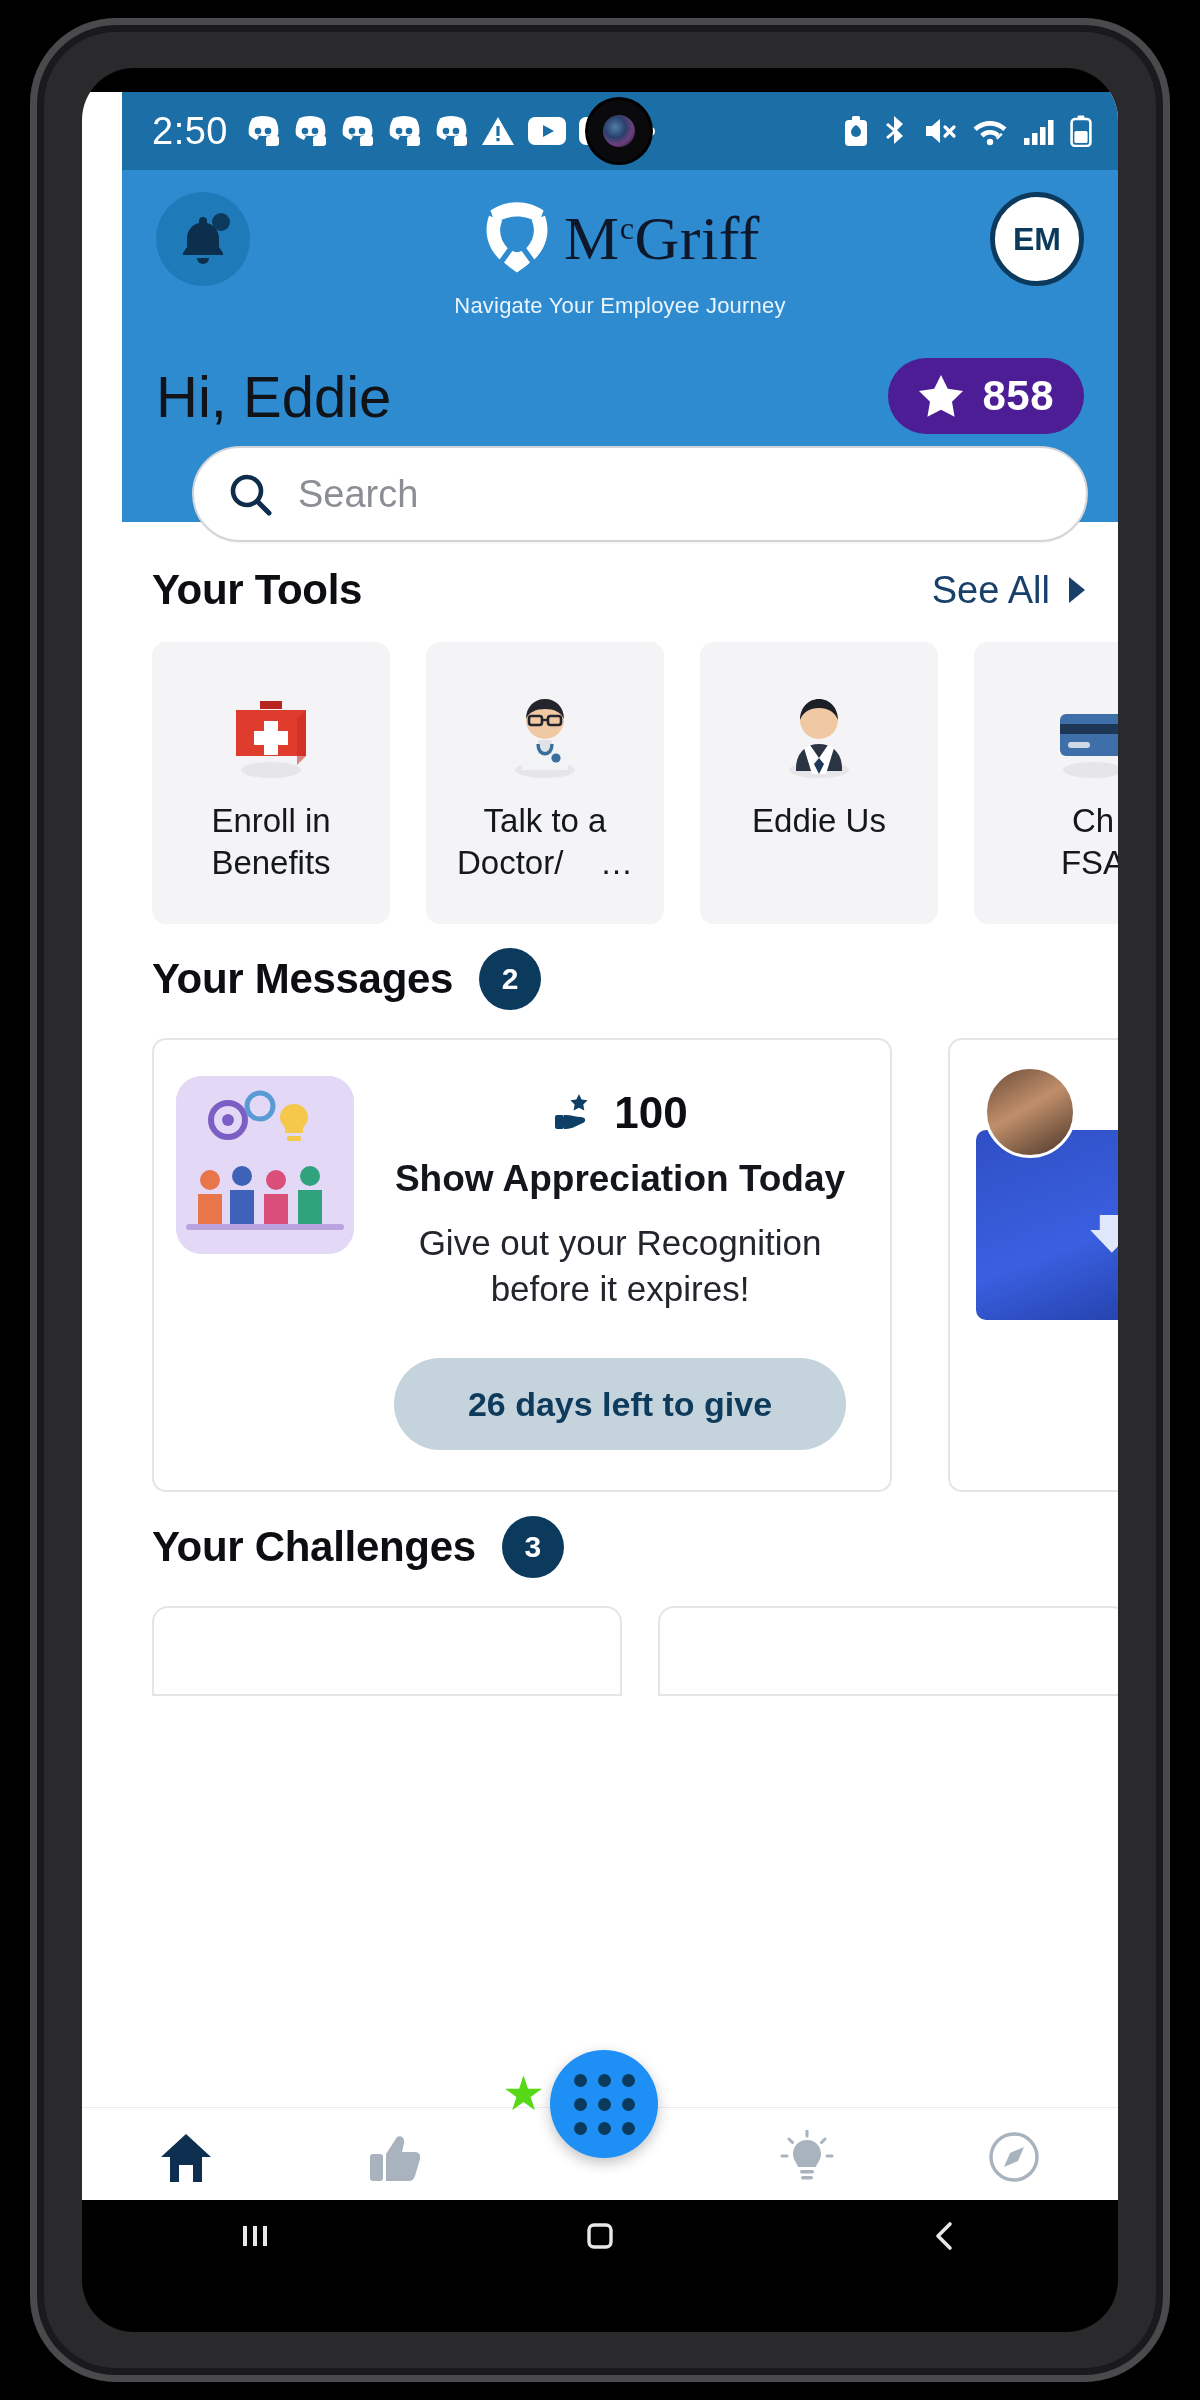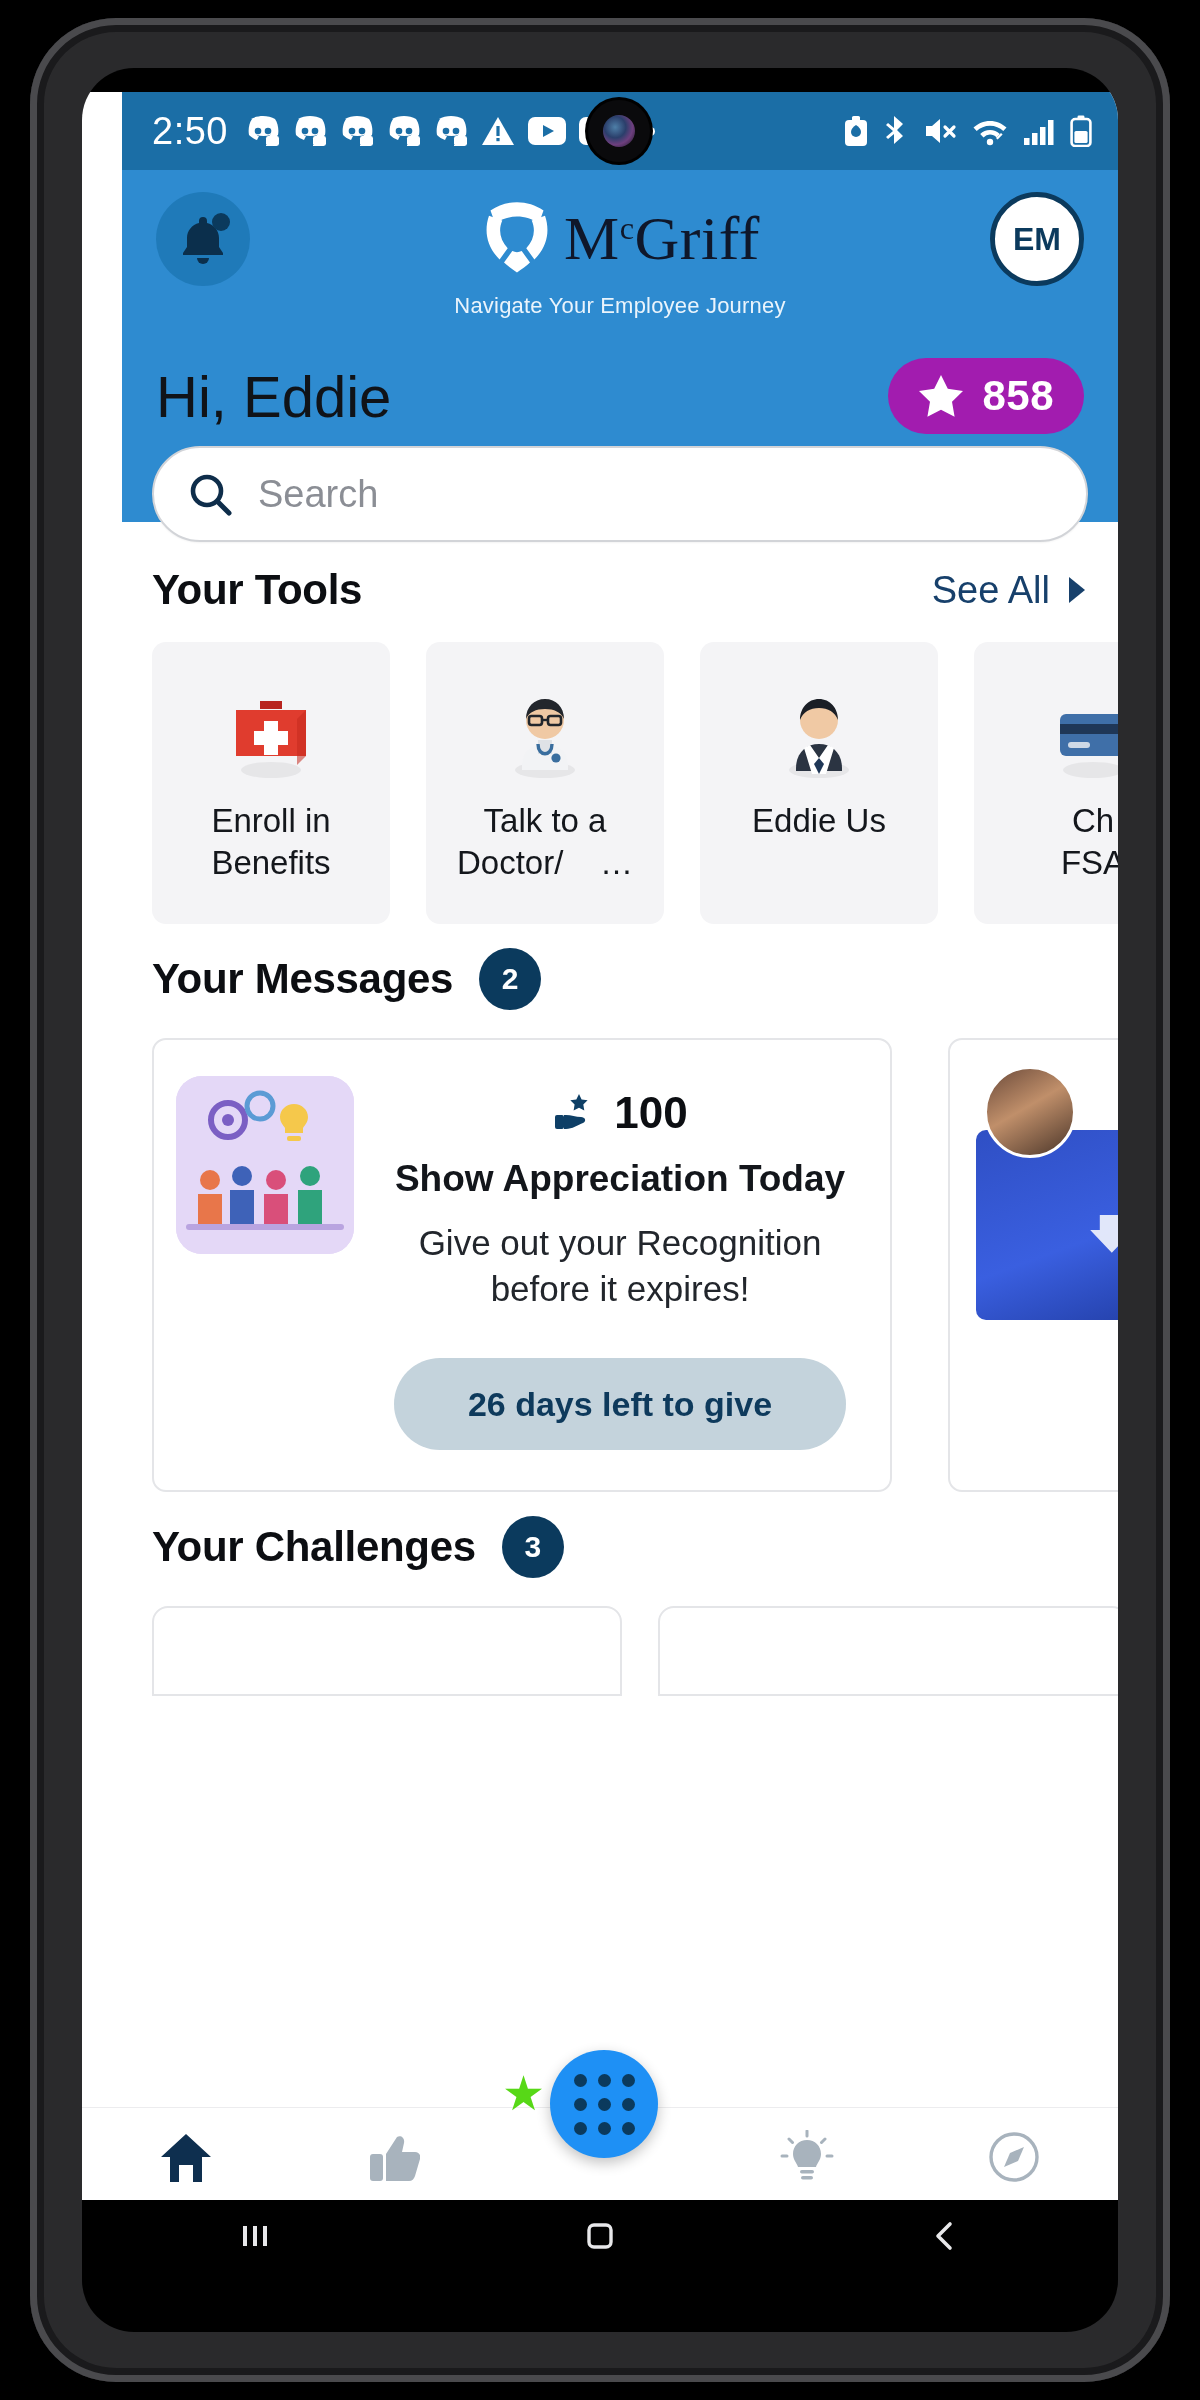--- a/index.html
+++ b/index.html
@@ -125,37 +125,38 @@
   }
 
   #greet-row {
     display: flex; align-items: center;
     padding: 6px 34px 0 34px;
     height: 150px;
   }
   #greeting { font-size: 58px; color: #101318; font-weight: 400; }
   #points-pill {
     margin-left: auto;
-    background: #a21caf; color: #fff;
+    background: #4c1d95; color: #fff;
     border-radius: 48px;
     height: 76px; min-width: 176px;
     display: flex; align-items: center; justify-content: center; gap: 18px;
     padding: 0 30px;
   }
   #points-value { font-size: 42px; font-weight: 700; letter-spacing: .5px; }
 
   
   #header-bleed { height: 54px; background: #2e8bd0; }
 
   
   #search-wrap {
     position: relative;
     margin-top: -76px;
     padding: 0 30px;
     z-index: 5;
+    margin-left: 40px;
   }
   #search-bar {
     height: 96px;
     background: #fff;
     border: 2px solid #d2d4d8;
     border-radius: 52px;
     display: flex; align-items: center;
     padding: 0 34px;
     gap: 26px;
     box-shadow: 0 1px 2px rgba(0,0,0,.05);

